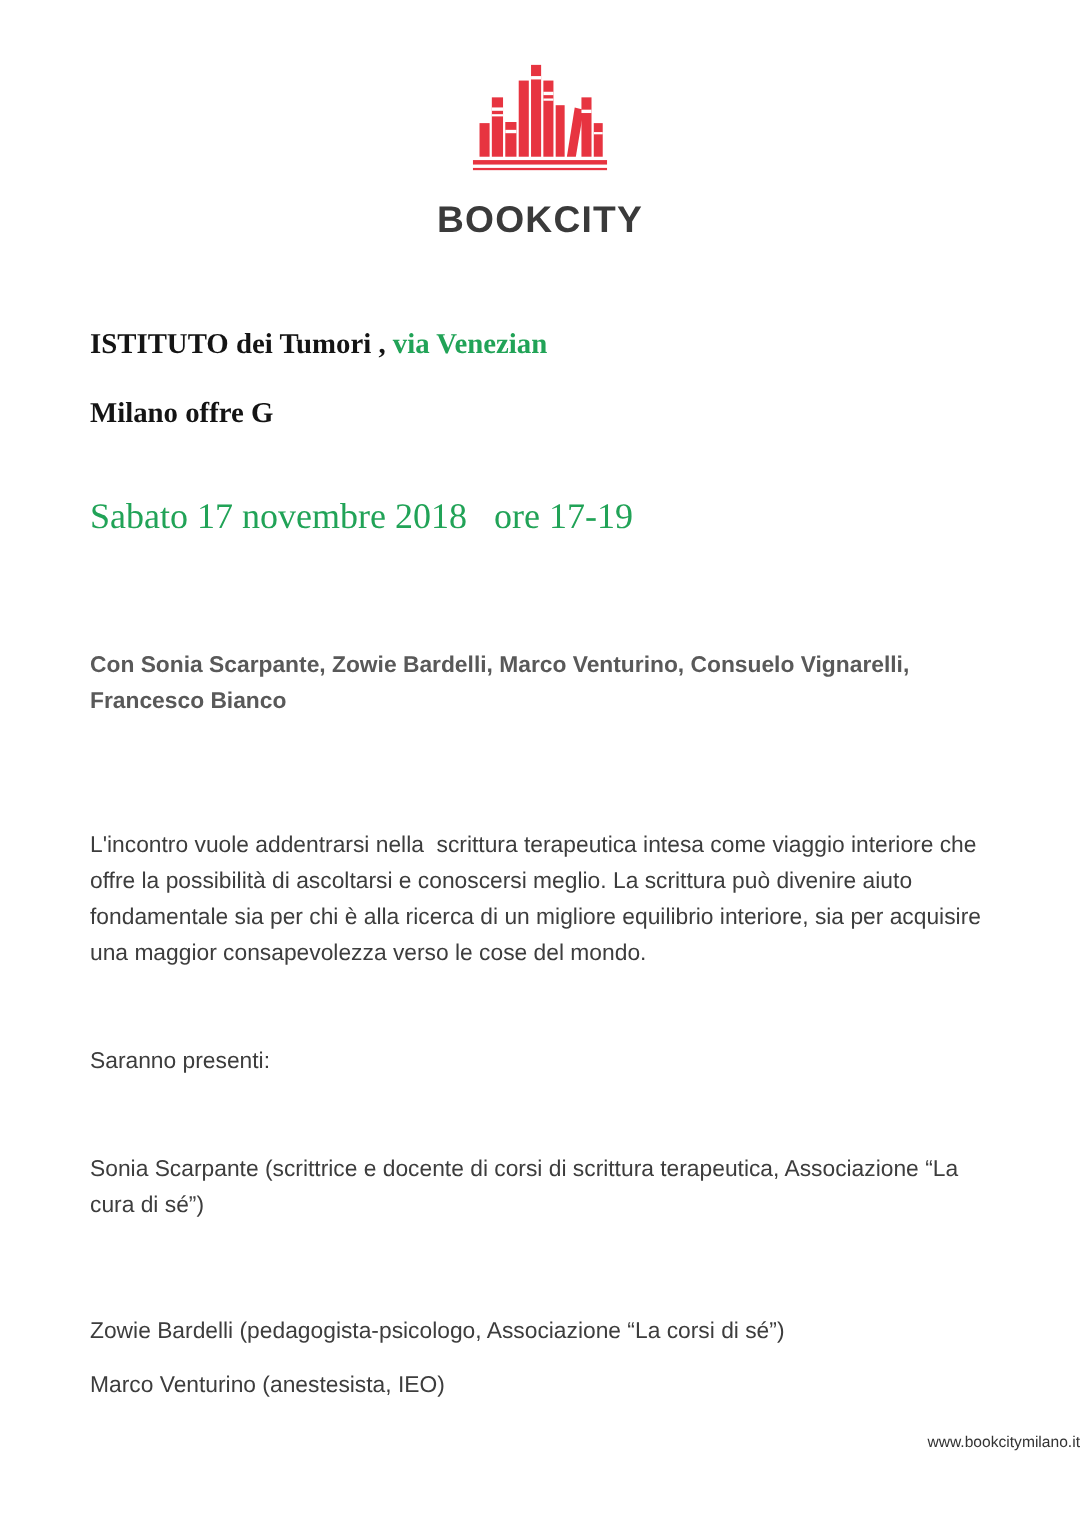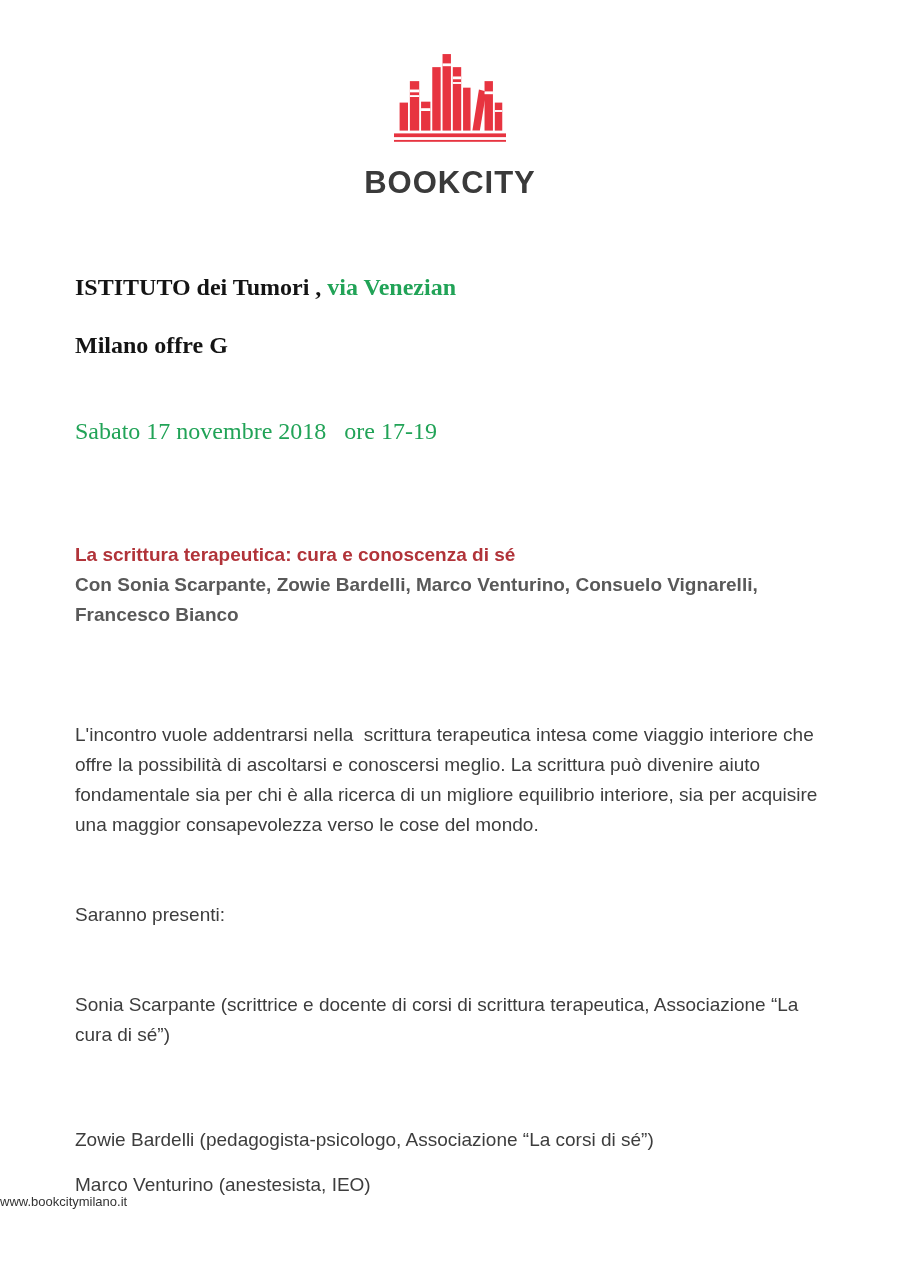--- a/index.html
+++ b/index.html
@@ -29,21 +29,21 @@
     font-weight:bold;
     font-size:24px;
     line-height:58px;
     color:#141414;
     white-space:pre-wrap;
   }
   .venue .green { color:#21a357; }
   .date-line {
     margin:40px 65px 0 75px;
     font-family:"Liberation Serif", serif;
-    font-size:24px;
+    font-size:30px;
     line-height:34px;
     color:#21a357;
     white-space:pre-wrap;
   }
   
   .session-head { margin:92px 65px 0 75px; }
   .session-title {
     color:#b13339;
     font-weight:bold;
     font-size:19px;
@@ -70,21 +70,21 @@
     color:#3d3d3d;
     font-size:19px;
     line-height:30px;
     white-space:pre-wrap;
   }
   
   .footer {
     position:absolute;
     left:0; right:0;
     bottom:64px;
-    text-align:left;
+    text-align:right;
     font-size:13px;
     color:#333333;
   }
 </style>
 </head>
 <body>
 
 <div class="page">
 
   <div class="logo-wrap">
@@ -115,21 +115,20 @@
       </g>
     </svg>
     <div class="brand">BOOKCITY</div>
   </div>
 
   <h1 class="venue"><span>ISTITUTO dei Tumori , </span><span class="green">via Venezian</span><br><span>Milano offre G</span></h1>
 
   <div class="date-line">Sabato 17 novembre 2018   ore 17-19</div>
 
   <div class="session-head">
-    <div class="session-title">La scrittura terapeutica: cura e conoscenza di sé</div>
     <div class="session-with">Con Sonia Scarpante, Zowie Bardelli, Marco Venturino, Consuelo Vignarelli, Francesco Bianco</div>
   </div>
 
   <div class="body-text">
     <div>L'incontro vuole addentrarsi nella  scrittura terapeutica intesa come viaggio interiore che offre la possibilità di ascoltarsi e conoscersi meglio. La scrittura può divenire aiuto fondamentale sia per chi è alla ricerca di un migliore equilibrio interiore, sia per acquisire una maggior consapevolezza verso le cose del mondo.</div>
     <div>Saranno presenti:</div>
     <div>Sonia Scarpante (scrittrice e docente di corsi di scrittura terapeutica, Associazione “La cura di sé”)</div>
   </div>
 
   <div class="speaker">Zowie Bardelli (pedagogista-psicologo, Associazione “La corsi di sé”)</div>

